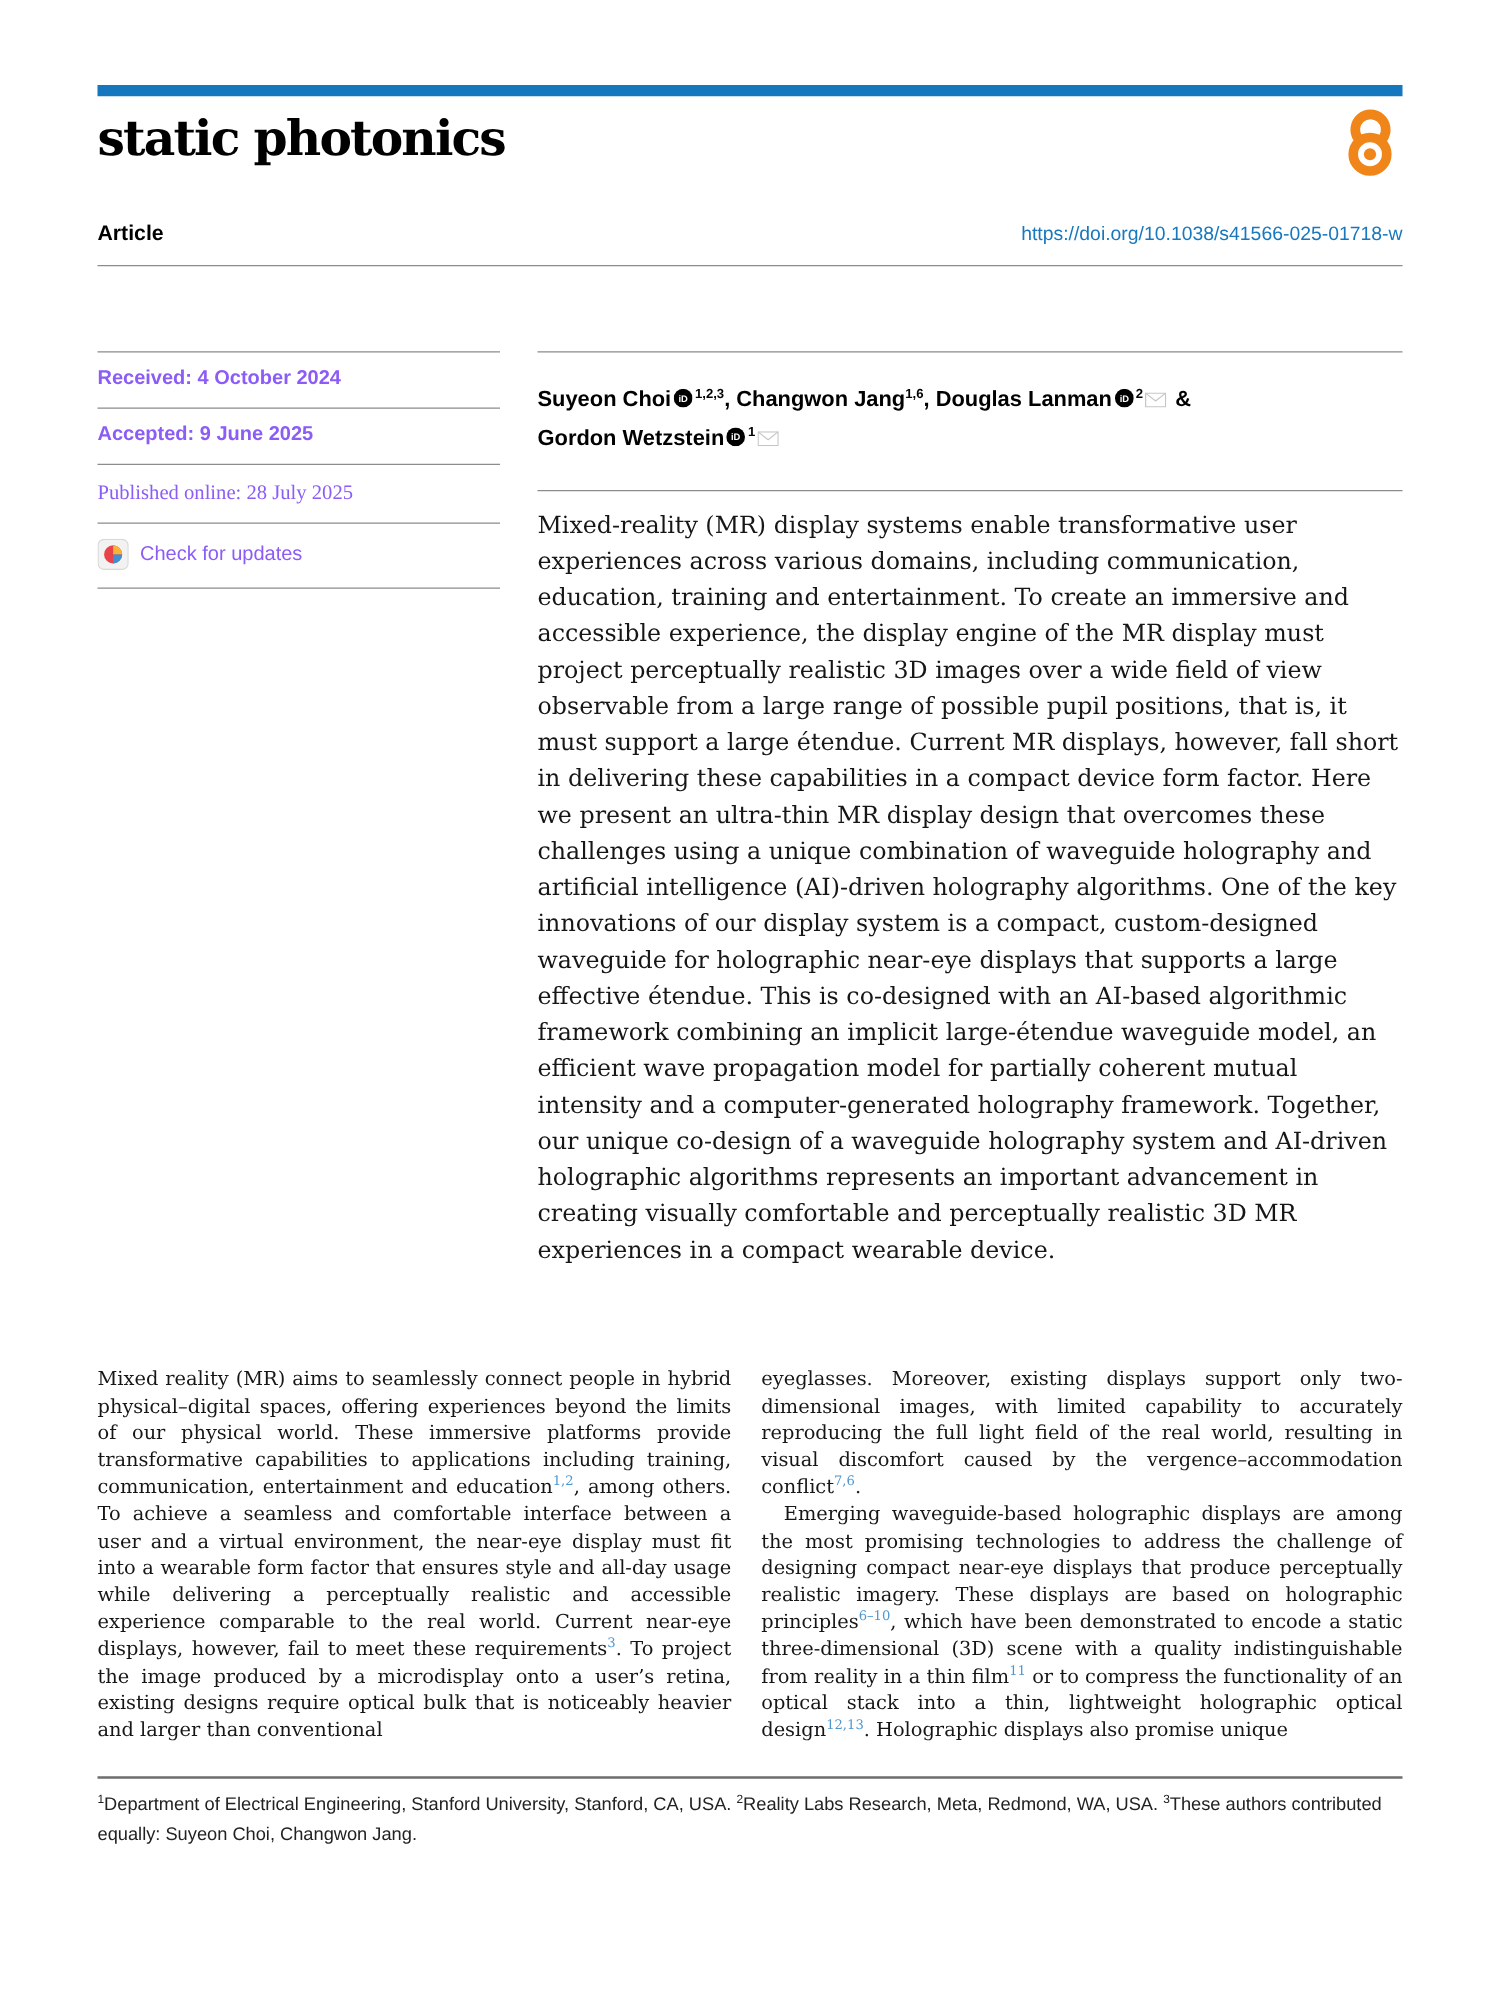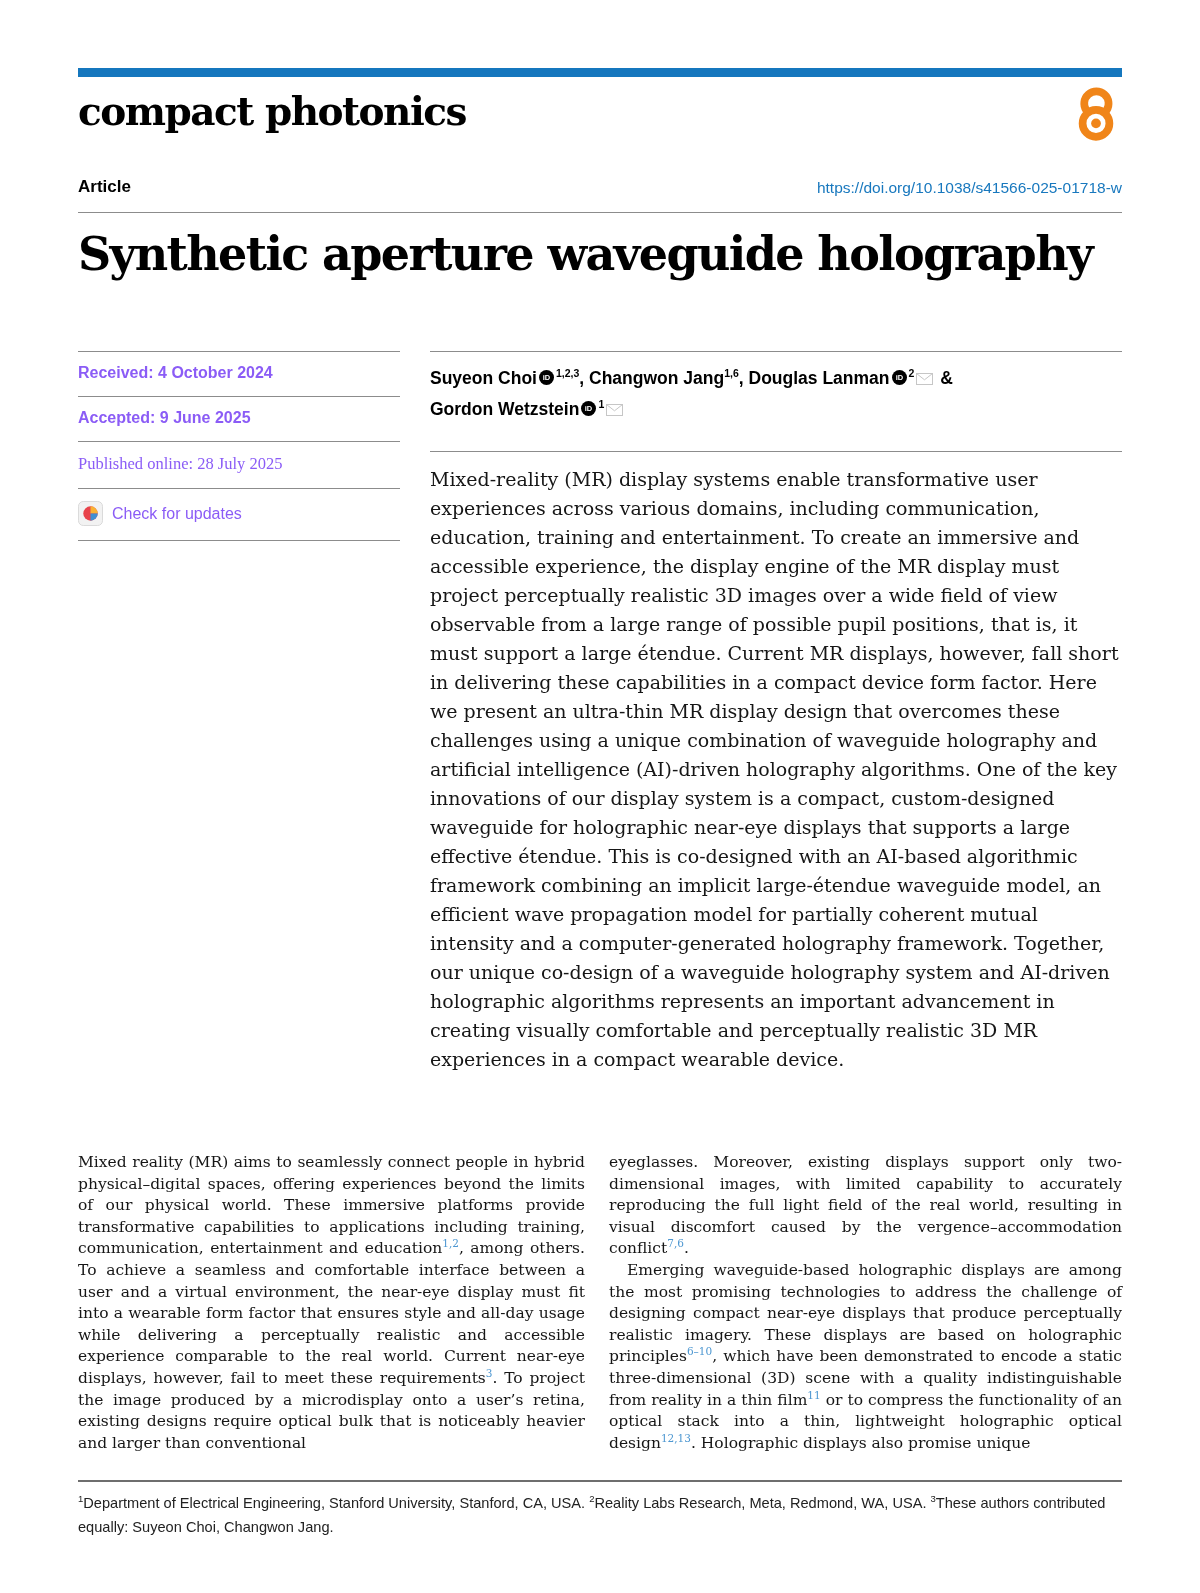--- a/index.html
+++ b/index.html
@@ -45,21 +45,21 @@
 
   .meta-abstract{display:grid;grid-template-columns:322px 692px;column-gap:30px;margin-top:68px}
   .meta-col{border-top:1px solid var(--rule)}
   .meta-item{
     border-bottom:1px solid var(--rule);
     padding:12px 0 14px;font-size:16px;font-weight:600;color:#8b5cf6;
   }
   .meta-item.serif{font-family:"Liberation Serif",serif;font-weight:400;font-size:16.5px}
   .meta-item.badge-row{display:flex;align-items:center;gap:9px;font-weight:400}
 
-  .right-col{border-top:1px solid var(--rule);padding-top:11px}
+  .right-col{border-top:1px solid var(--rule);padding-top:22px}
   .authors{font-size:17.5px;font-weight:700;line-height:31px;margin:0;color:#000}
   .authors sup{font-size:11px}
   .authors .icon{margin:0 2px;vertical-align:-1px}
   .abstract-rule{margin-top:26px}
   .abstract{
     font-family:"DejaVu Serif",serif;font-size:19px;line-height:29px;
     margin:13px 0 0;color:var(--ink);
   }
 
   .body-cols{display:grid;grid-template-columns:507px 513px;column-gap:24px;margin-top:78px}
@@ -77,36 +77,35 @@
   .footnote sup.aff{font-size:9.5px}
 </style>
 </head>
 <body>
 
 <div class="page">
 
   <div class="topbar"></div>
 
   <div class="masthead-row">
-    <div class="journal-logo">compact photonics</div>
+    <div class="journal-logo">static photonics</div>
     <svg class="oa-icon" width="52" height="66" viewBox="0 0 64 80">
       <path d="M20 38 A15 15 0 1 1 45 38" fill="none" stroke="#f08519" stroke-width="9.5" stroke-linecap="round"></path>
       <circle cx="32" cy="54" r="16.5" fill="none" stroke="#f08519" stroke-width="9.5"></circle>
       <circle cx="32" cy="54" r="6" fill="#f08519"></circle>
     </svg>
   </div>
 
   <div class="article-row">
     <span class="article-label">Article</span>
     <a class="doi">https://doi.org/10.1038/s41566-025-01718-w</a>
   </div>
   <hr class="rule rule-article">
 
   <h1 class="title" id="title">
-      <span>Synthetic aperture waveguide holography</span>
     </h1>
 
   <div class="meta-abstract">
     <aside class="meta-col" id="meta-list">
         <div class="meta-item"><span>Received: 4 October 2024</span></div>
         <div class="meta-item"><span>Accepted: 9 June 2025</span></div>
         <div class="meta-item serif"><span>Published online: 28 July 2025</span></div>
         <div class="meta-item badge-row">
           <svg class="icon" width="25" height="25" viewBox="0 0 26 26">
             <rect x="0.5" y="0.5" width="25" height="25" rx="5" fill="#f2f2f2" stroke="#d8d8d8"></rect>

